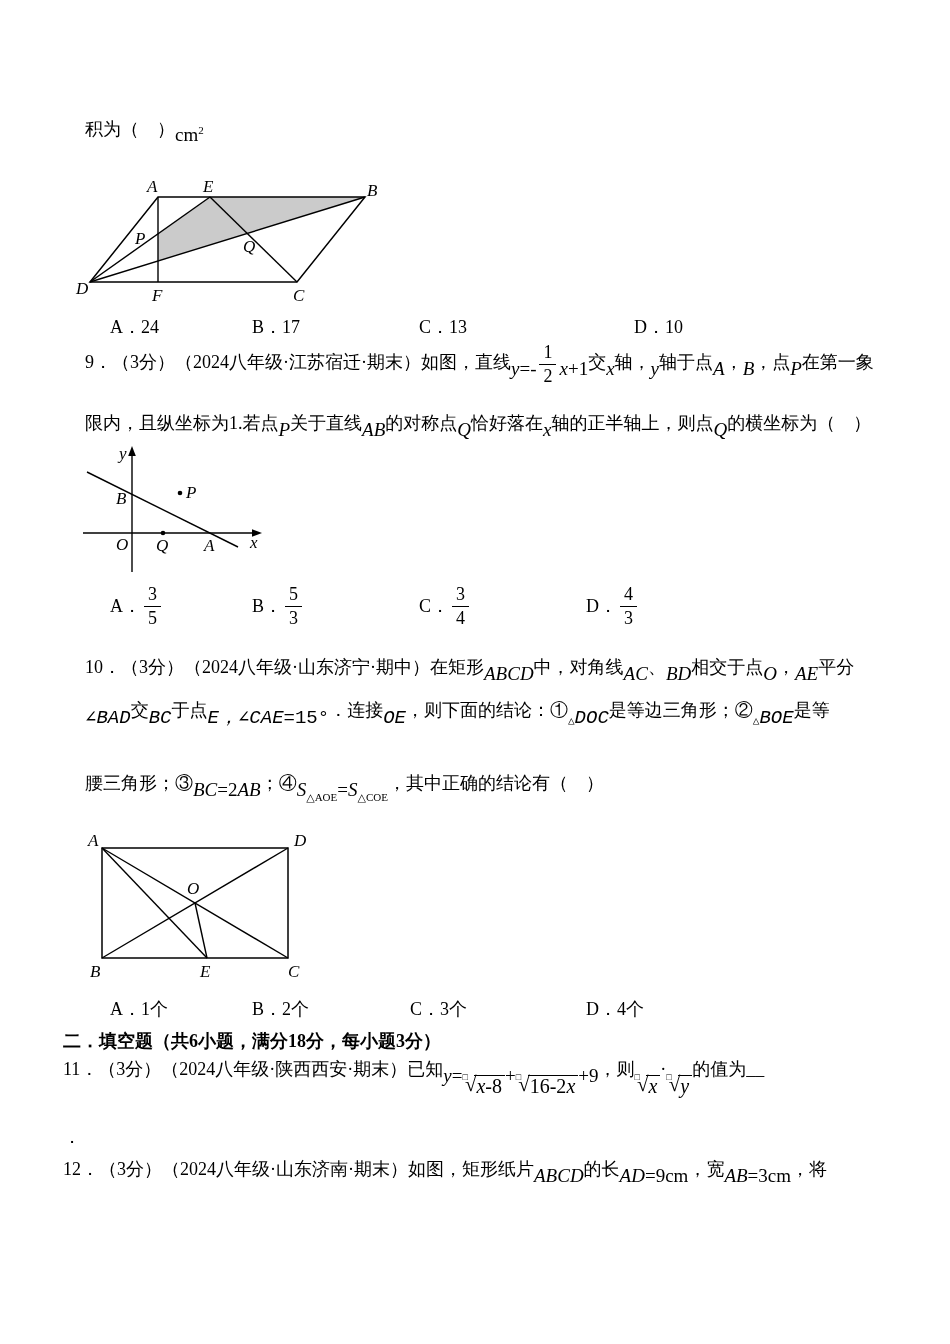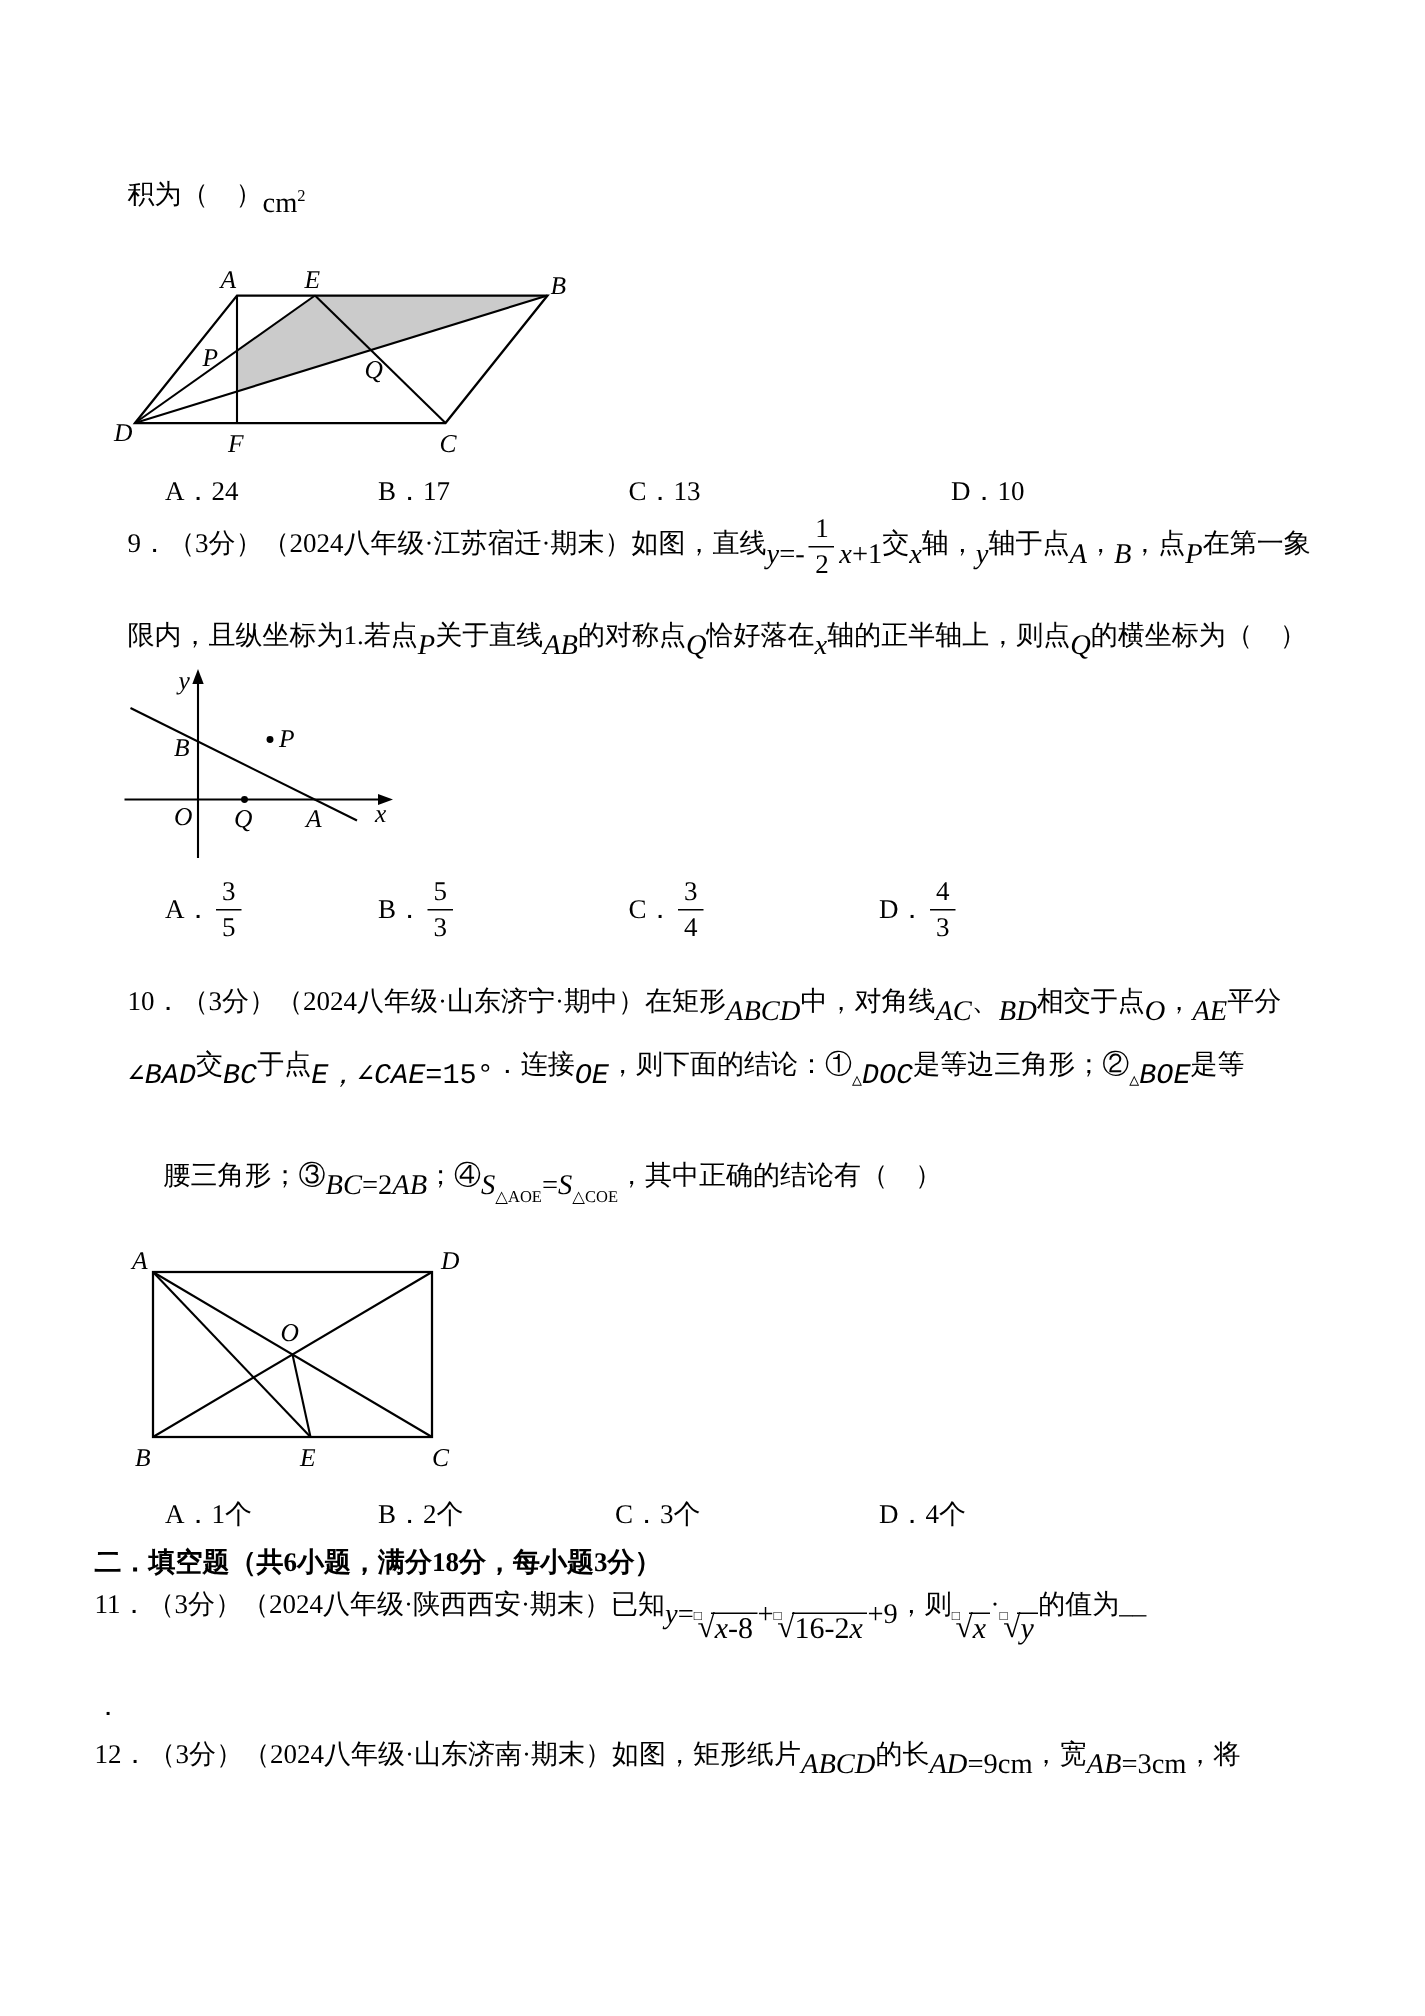--- a/index.html
+++ b/index.html
@@ -121,21 +121,21 @@
   </div>
 
   <div class="line" style="top:656px;">
     <span>10．（3分）（2024八年级·山东济宁·期中）在矩形</span><span class="mlow mi">ABCD</span><span>中，对角线</span><span class="mlow mi">AC</span><span>、</span><span class="mlow mi">BD</span><span>相交于点</span><span class="mlow mi">O</span><span>，</span><span class="mlow mi">AE</span><span>平分</span>
   </div>
 
   <div class="line" style="top:700px;font-family:Liberation Mono, monospace;">
     <span class="mlow">∠</span><span class="mlow mi">BAD</span><span>交</span><span class="mlow mi">BC</span><span>于点</span><span class="mlow mi">E，</span><span class="mlow">∠</span><span class="mlow mi">CAE</span><span class="mlow">=15°</span><span>．连接</span><span class="mlow mi">OE</span><span>，则下面的结论：①</span><span class="mlow"><span class="tri">△</span><span class="mi">DOC</span></span><span>是等边三角形；②</span><span class="mlow"><span class="tri">△</span><span class="mi">BOE</span></span><span>是等</span>
   </div>
 
-  <div class="line" style="top:772px;margin-left:24px;">
+  <div class="line" style="top:772px;">
     <span>腰三角形；③</span><span class="mlow mi">BC</span><span class="mlow">=2</span><span class="mlow mi">AB</span><span>；④</span><span class="mlow"><span class="mi">S</span><span class="msub">△AOE</span><span>=</span><span class="mi">S</span><span class="msub">△COE</span></span><span>，其中正确的结论有（　）</span>
   </div>
 
   <svg style="left:88px; top:830px;" width="235" height="160" viewBox="0 0 235 160">
     <rect x="14" y="18" width="186" height="110" class="figline"></rect>
     <line class="figthin" x1="14" y1="18" x2="200" y2="128"></line>
     <line class="figthin" x1="14" y1="128" x2="200" y2="18"></line>
     <line class="figthin" x1="14" y1="18" x2="119" y2="128"></line>
     <line class="figthin" x1="107" y1="73" x2="119" y2="128"></line>
     <text x="0" y="16">A</text>

